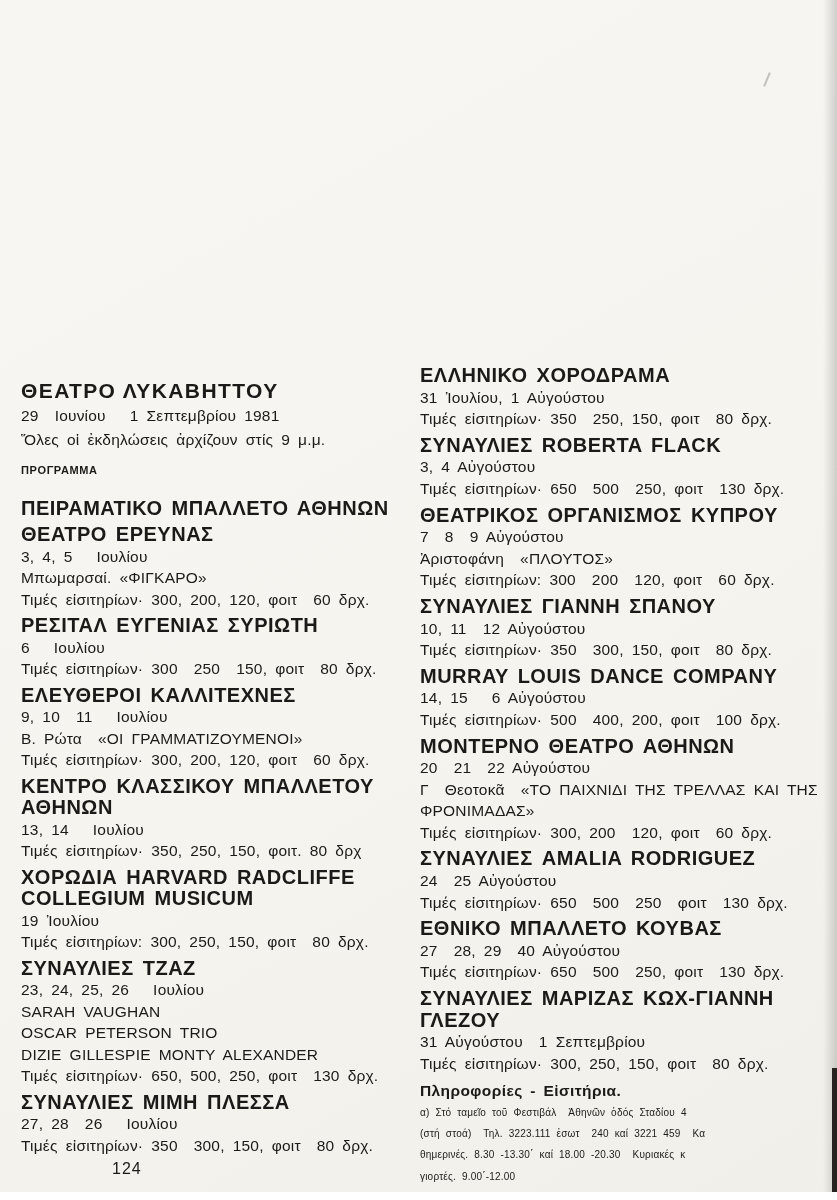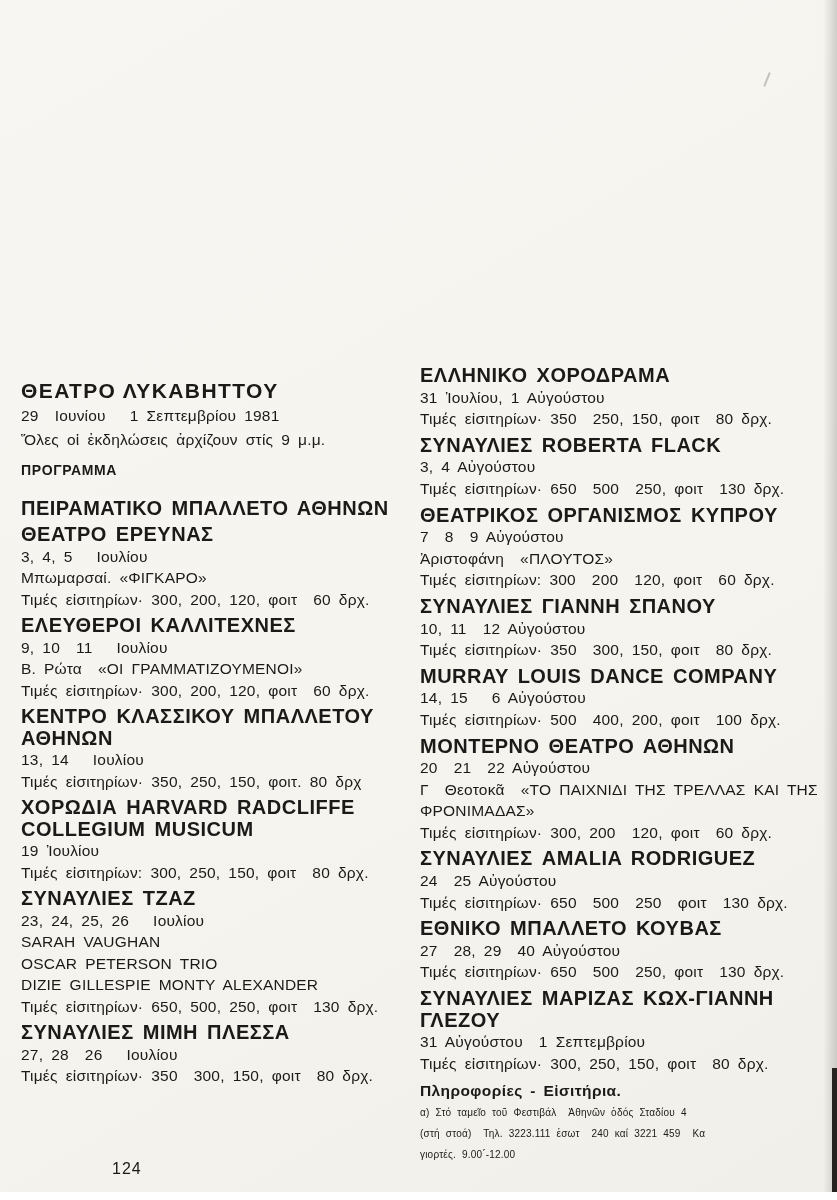--- a/index.html
+++ b/index.html
@@ -30,21 +30,21 @@
 
   .masthead-title {
     margin:0; font-size:21px; font-weight:bold; letter-spacing:1.4px;
     line-height:26px; white-space:pre-wrap;
   }
   .masthead-line {
     margin:0; font-size:15.5px; line-height:24px; letter-spacing:0.2px;
     word-spacing:3.5px; white-space:pre-wrap;
   }
   .program-label {
-    margin:8px 0 0 0; font-size:14px; font-weight:bold;
+    margin:8px 0 0 0; font-size:11px; font-weight:bold;
     letter-spacing:0.6px; line-height:21.5px; white-space:pre-wrap;
   }
   .events { margin-top:16px; }
   .event { margin-top:5px; }
   .event-title {
     margin:0; font-size:20px; font-weight:bold; letter-spacing:0.5px;
     word-spacing:3px; white-space:pre-wrap;
   }
   .event p, .event-title { line-height:21.5px; }
   .col-right .event p, .col-right .event-title { line-height:21.6px; }
@@ -87,20 +87,27 @@
 
     <div class="event">
       <h3 class="event-title">ΘΕΑΤΡΟ ΕΡΕΥΝΑΣ</h3>
       <div>
             <p>3, 4, 5   Ιουλίου</p>
             <p>Μπωμαρσαί. «ΦΙΓΚΑΡΟ»</p>
             <p>Τιμές εἰσιτηρίων· 300, 200, 120, φοιτ  60 δρχ.</p>
           </div>
     </div>
 
+    <div class="event">
+      <h3 class="event-title">ΡΕΣΙΤΑΛ ΕΥΓΕΝΙΑΣ ΣΥΡΙΩΤΗ</h3>
+      <div>
+            <p>6   Ιουλίου</p>
+            <p>Τιμές εἰσιτηρίων· 300  250  150, φοιτ  80 δρχ.</p>
+          </div>
+    </div>
 
     <div class="event">
       <h3 class="event-title">ΕΛΕΥΘΕΡΟΙ ΚΑΛΛΙΤΕΧΝΕΣ</h3>
       <div>
             <p>9, 10  11   Ιουλίου</p>
             <p>Β. Ρώτα  «ΟΙ ΓΡΑΜΜΑΤΙΖΟΥΜΕΝΟΙ»</p>
             <p>Τιμές εἰσιτηρίων· 300, 200, 120, φοιτ  60 δρχ.</p>
           </div>
     </div>
 
@@ -215,20 +222,21 @@
             <p>31 Αὐγούστου  1 Σεπτεμβρίου</p>
             <p>Τιμές εἰσιτηρίων· 300, 250, 150, φοιτ  80 δρχ.</p>
           </div>
     </div>
   </div>
     <div class="info">
       <h2 class="info-title">Πληροφορίες - Εἰσιτήρια.</h2>
       <div>
           <p>α) Στό ταμεῖο τοῦ Φεστιβάλ  Ἀθηνῶν ὁδός Σταδίου 4</p>
           <p>(στή στοά)  Τηλ. 3223.111 ἐσωτ  240 καί 3221 459  Κα</p>
+          <p>θημερινές. 8.30 -13.30΄ καί 18.00 -20.30  Κυριακές κ</p>
           <p>γιορτές. 9.00΄-12.00</p>
         </div>
     </div>
   </div>
 
   <div class="page-number">124</div>
 
 </div>
 
 </body></html>

